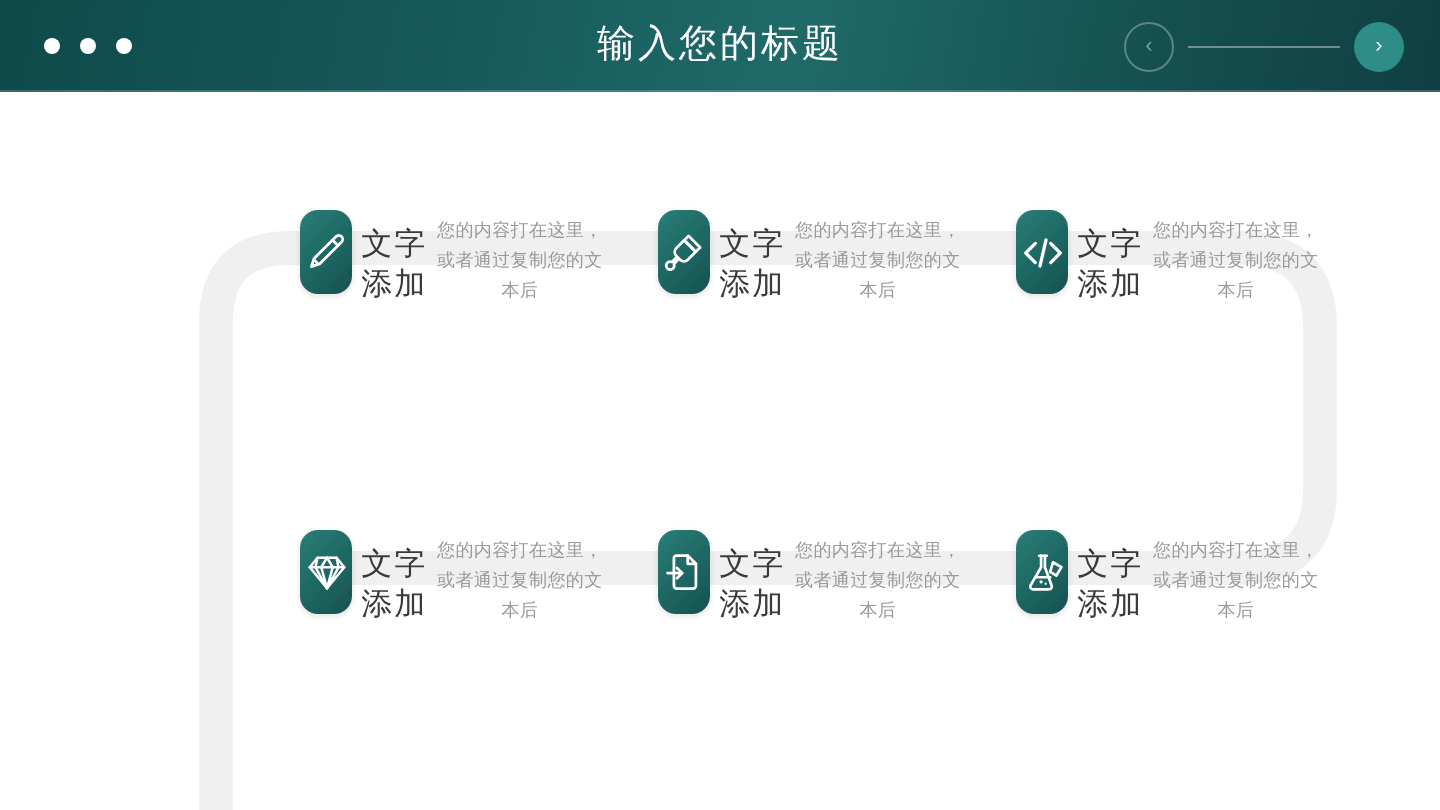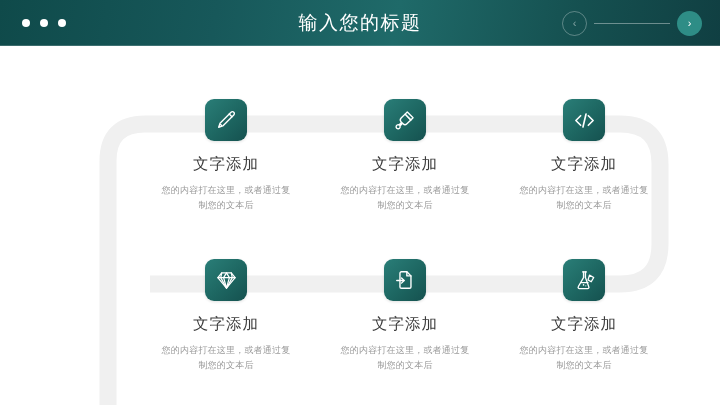--- a/index.html
+++ b/index.html
@@ -138,21 +138,21 @@
     width: 510px;
     display: flex;
     justify-content: space-between;
   }
   #row-1 { top: 53px; }
   #row-2 { top: 213px; }
 
   .cell {
     width: 152px;
     display: flex;
-    flex-direction: column;
+    flex-direction: row;
     align-items: center;
   }
 
   .icon-tile {
     width: 42px;
     height: 42px;
     border-radius: 9px;
     background: linear-gradient(135deg, #2a7e78 0%, #1d6661 55%, #15514f 100%);
     display: flex;
     align-items: center;

